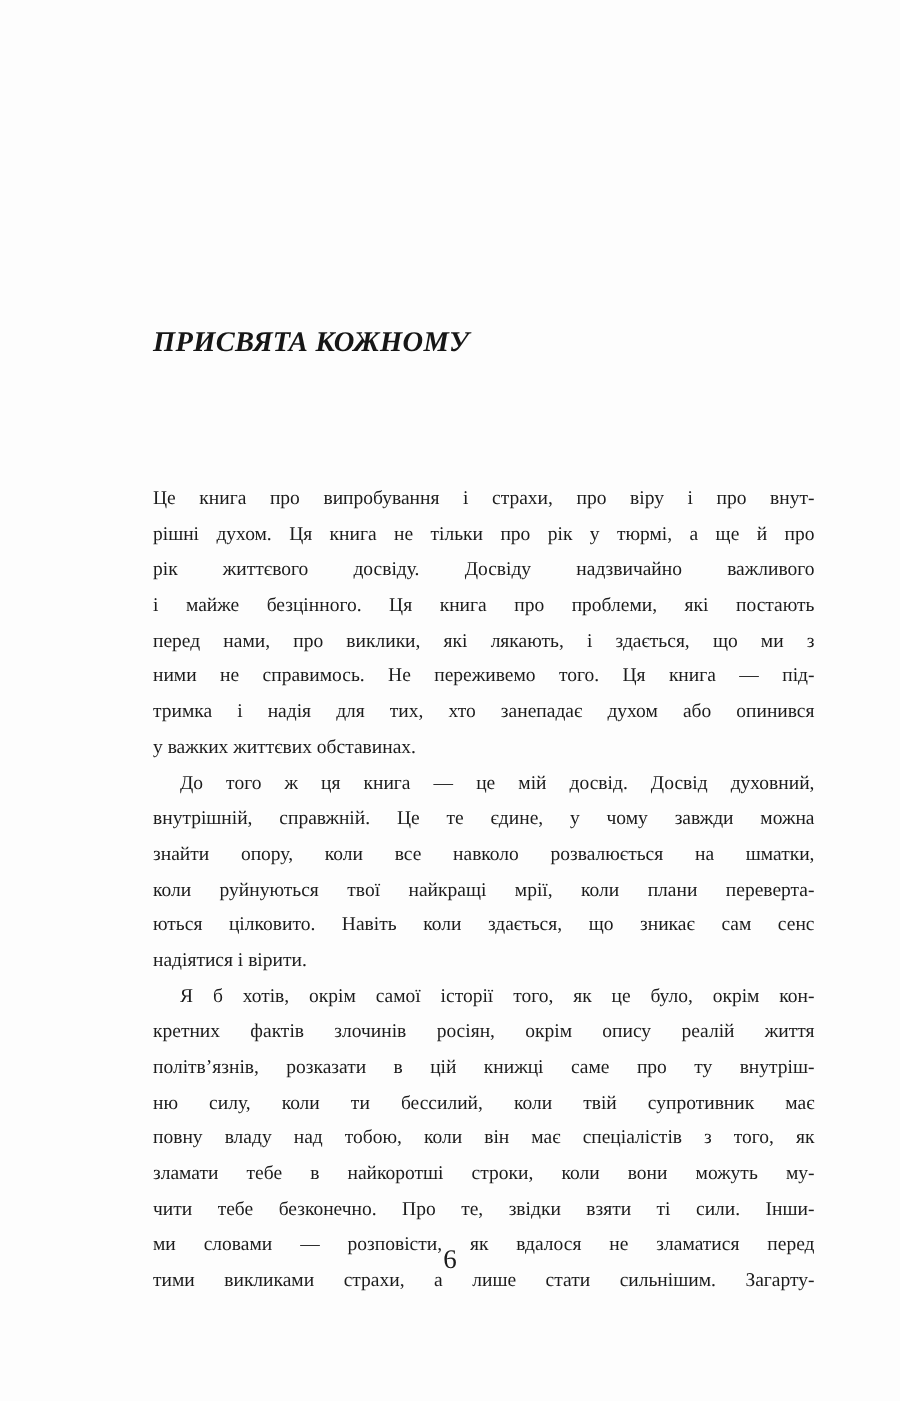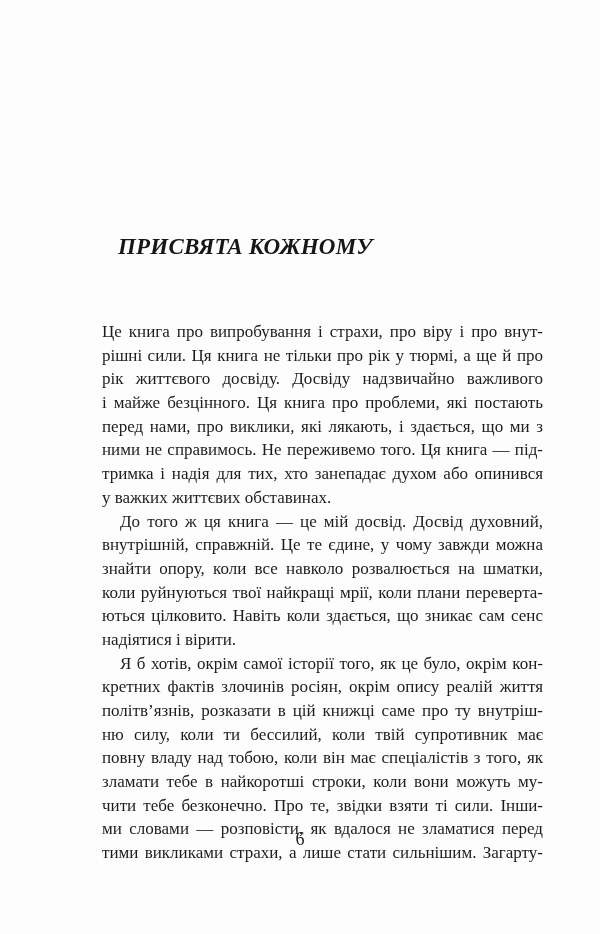--- a/index.html
+++ b/index.html
@@ -18,38 +18,38 @@
     .page {
       position: absolute;
       left: 0; top: 0;
       width: 600px; height: 934px;
       background: #fdfdfd;
     }
     .title {
       position: absolute;
       left: 102px;
       top: 218px;
-      margin: 16px;
-      font-size: 23px;
+      margin: 0;
+      font-size: 19px;
       font-weight: bold;
       font-style: italic;
       letter-spacing: 0.2px;
       color: #161616;
     }
     .body-text {
       position: absolute;
       left: 102px;
       top: 320px;
       width: 441px;
     }
     .line {
       display: block;
       height: 23.7px;
       line-height: 23.7px;
-      font-size: 17px;
+      font-size: 13px;
       white-space: nowrap;
       text-align: justify;
       text-align-last: justify;
       color: #1c1c1c;
     }
     .line.last {
       text-align-last: left;
       font-family: Liberation Serif, serif;
     }
     .line.indent {
@@ -67,21 +67,21 @@
   </style>
 </head>
 <body>
 
 <div class="page">
   <h2 class="title">ПРИСВЯТА КОЖНОМУ</h2>
 
   <div class="body-text">
     <div>
       <span class="line">Це книга про випробування і страхи, про віру і про внут-</span>
-      <span class="line">рішні сили. Ця книга не тільки про рік у тюрмі, а ще й про</span>
+      <span class="line">рішні духом. Ця книга не тільки про рік у тюрмі, а ще й про</span>
       <span class="line">рік життєвого досвіду. Досвіду надзвичайно важливого</span>
       <span class="line">і майже безцінного. Ця книга про проблеми, які постають</span>
       <span class="line">перед нами, про виклики, які лякають, і здається, що ми з</span>
       <span class="line">ними не справимось. Не переживемо того. Ця книга — під-</span>
       <span class="line">тримка і надія для тих, хто занепадає духом або опинився</span>
       <span class="line last">у важких життєвих обставинах.</span>
     </div>
     <div>
       <span class="line indent">До того ж ця книга — це мій досвід. Досвід духовний,</span>
       <span class="line">внутрішній, справжній. Це те єдине, у чому завжди можна</span>

